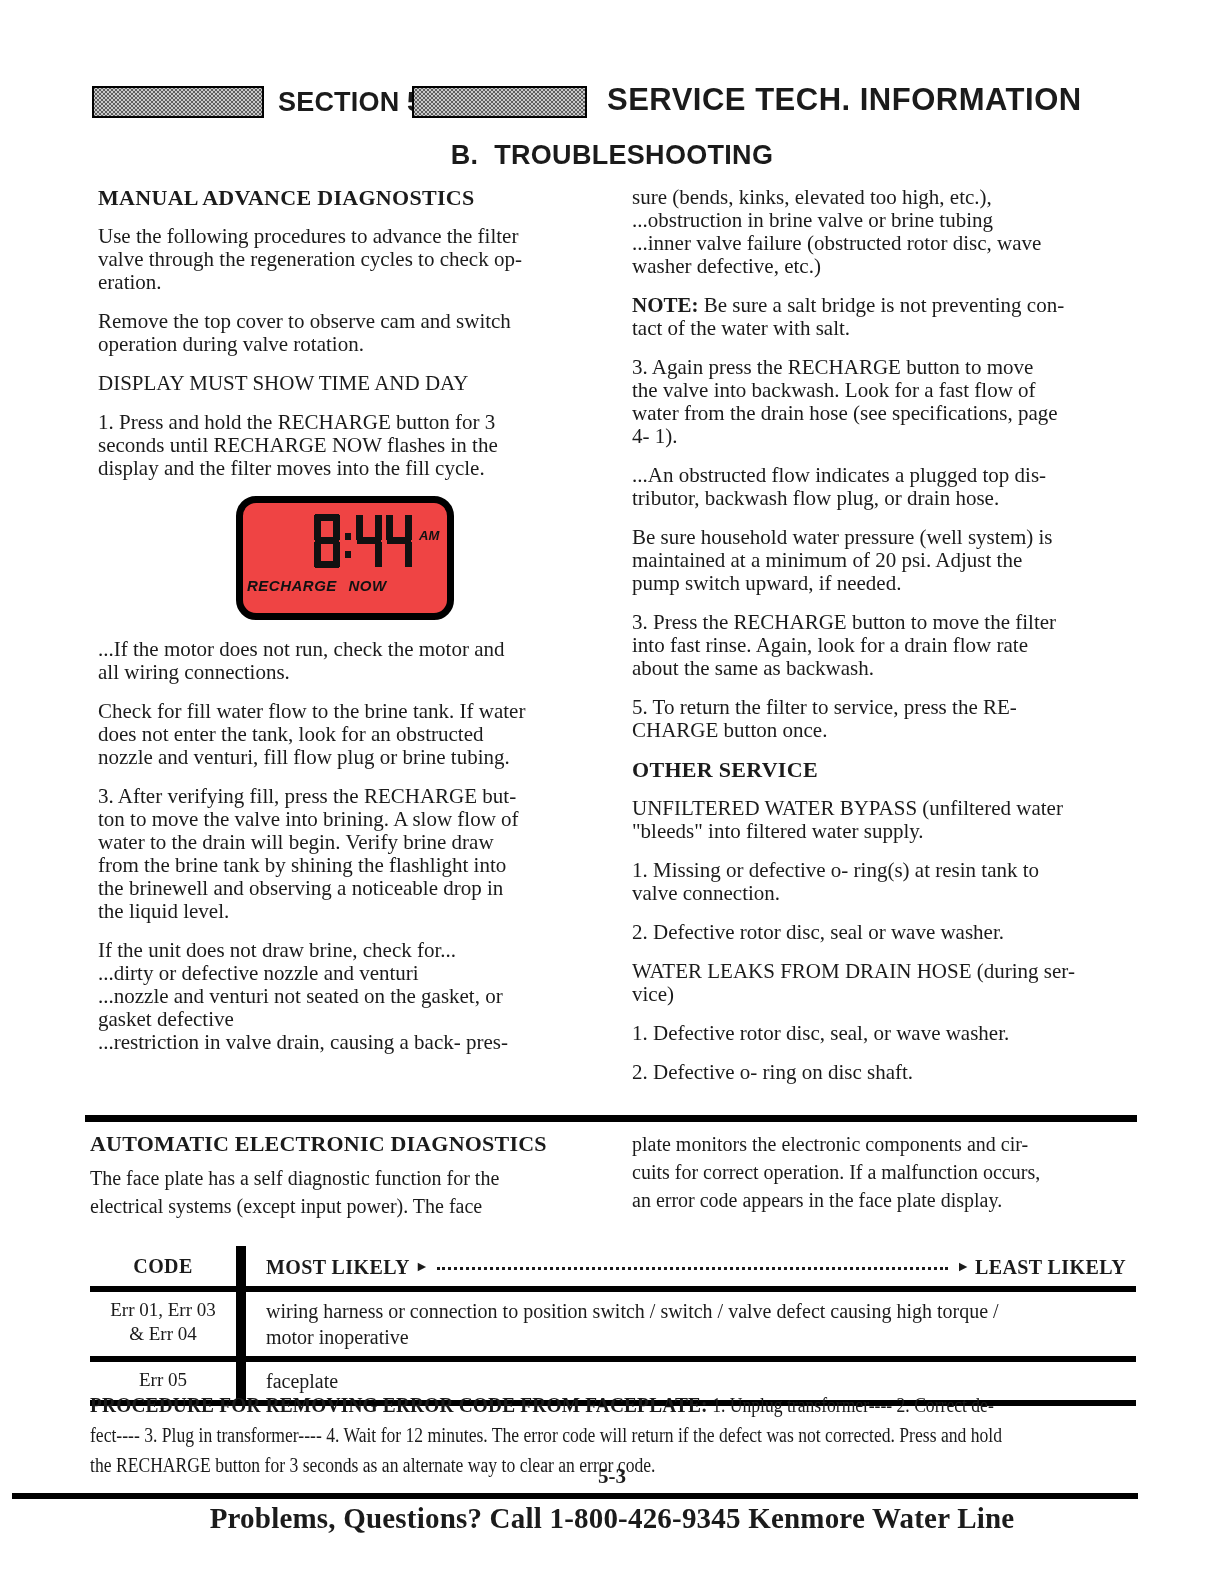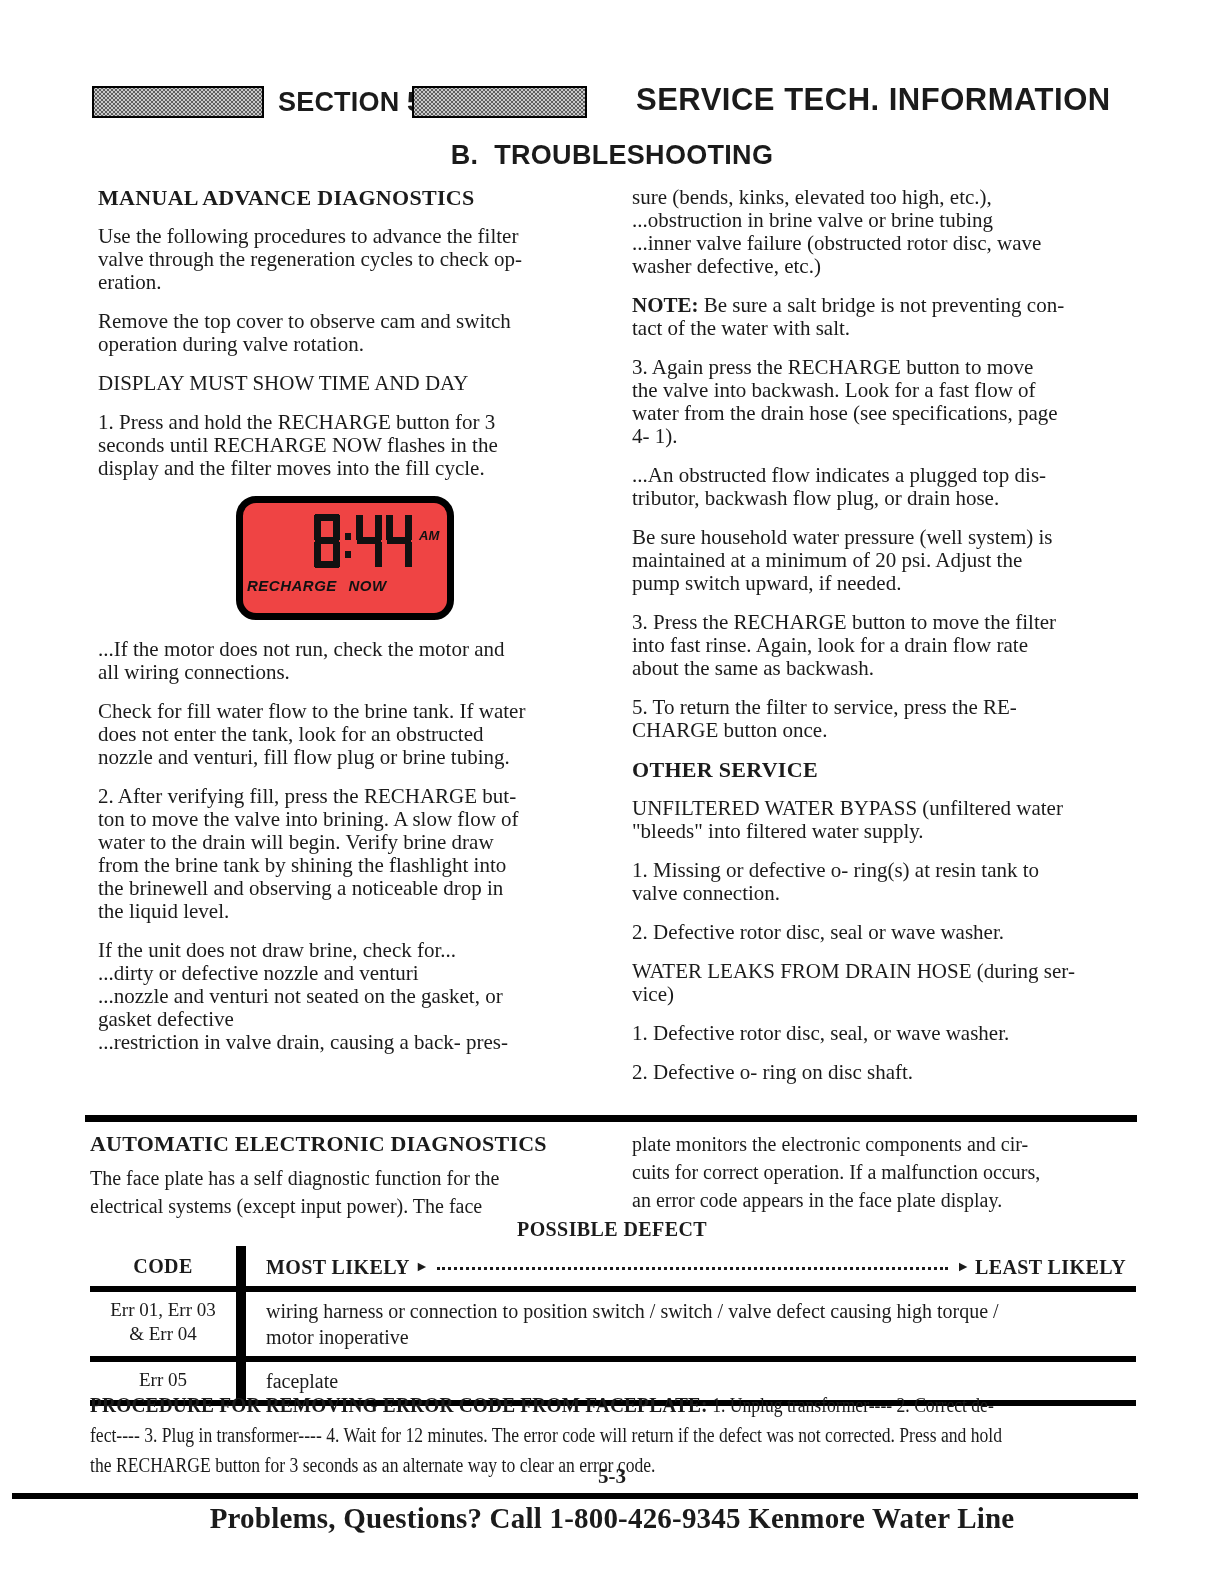--- a/index.html
+++ b/index.html
@@ -18,21 +18,21 @@
     border:2px solid #000;
   }
   #bar-left  { left:92px;  top:86px; width:172px; }
   #bar-right { left:412px; top:86px; width:175px; }
   .section-label {
     position:absolute; left:278px; top:87px;
     font-family:"Liberation Sans", sans-serif; font-weight:bold;
     font-size:27px; line-height:31px; letter-spacing:0.2px;
   }
   .main-title {
-    position:absolute; left:636px; top:82px;
+    position:absolute; left:607px; top:82px;
     font-family:"Liberation Sans", sans-serif; font-weight:bold;
     font-size:31px; line-height:36px; letter-spacing:0.5px;
   }
   .subtitle {
     position:absolute; left:0; top:140px; width:1224px; text-align:center;
     font-family:"Liberation Sans", sans-serif; font-weight:bold;
     font-size:27px; word-spacing:8px; letter-spacing:0.3px;
   }
 
   
@@ -151,21 +151,21 @@
         <text x="176" y="37" style="font-family:'Liberation Sans',sans-serif; font-weight:bold; font-style:italic; font-size:13px;">AM</text>
         <text x="4" y="88" style="font-family:'Liberation Sans',sans-serif; font-weight:bold; font-style:italic; font-size:15px; word-spacing:7px; letter-spacing:0.5px;">RECHARGE NOW</text>
       </svg>
     </div>
 
     <p>...If the motor does not run, check the motor and
 all wiring connections.</p>
     <p>Check for fill water flow to the brine tank. If water
 does not enter the tank, look for an obstructed
 nozzle and venturi, fill flow plug or brine tubing.</p>
-    <p>2. After verifying fill, press the RECHARGE but-
+    <p>3. After verifying fill, press the RECHARGE but-
 ton to move the valve into brining. A slow flow of
 water  to the drain will begin. Verify brine draw
 from the brine tank by shining the flashlight into
 the brinewell and observing a noticeable drop in
 the liquid level.</p>
     <p>If the unit does not draw brine, check for...
 ...dirty or defective nozzle and venturi
 ...nozzle and venturi not seated on the gasket, or
 gasket defective
 ...restriction in valve drain, causing a back- pres-</p>
@@ -210,21 +210,20 @@
     <h3>AUTOMATIC ELECTRONIC DIAGNOSTICS</h3>
     <p>The face plate has a self diagnostic function for the
 electrical systems (except input power). The face</p>
   </div>
   <div class="auto-block" id="autoR">
     <p>plate monitors the electronic components and cir-
 cuits for correct operation. If a malfunction occurs,
 an error code appears in the face plate display.</p>
   </div>
 
-  <div class="pd-title">POSSIBLE DEFECT</div>
 
   <div class="dtable">
     <div class="trow trow-head">
       <div class="tcode">CODE</div>
       <div class="tbar"></div>
       <div class="tdefect thead-defect">
         <span class="tlabel">MOST LIKELY</span>
         <span class="arr">►</span>
         <span class="dashline"></span>
         <span class="arr">►</span>

